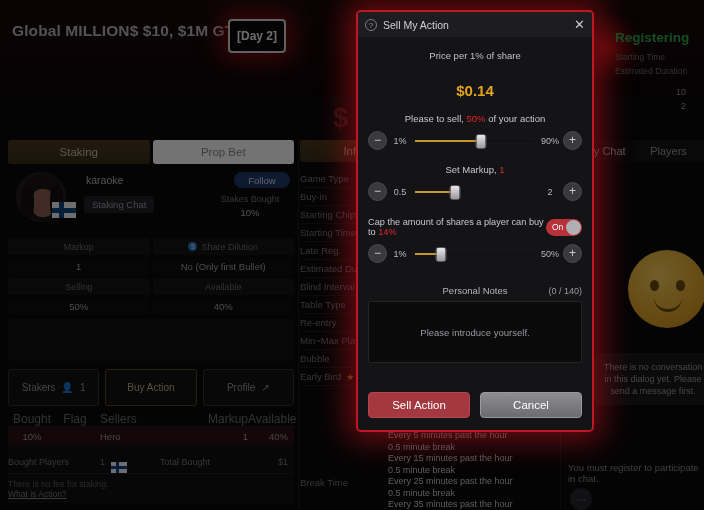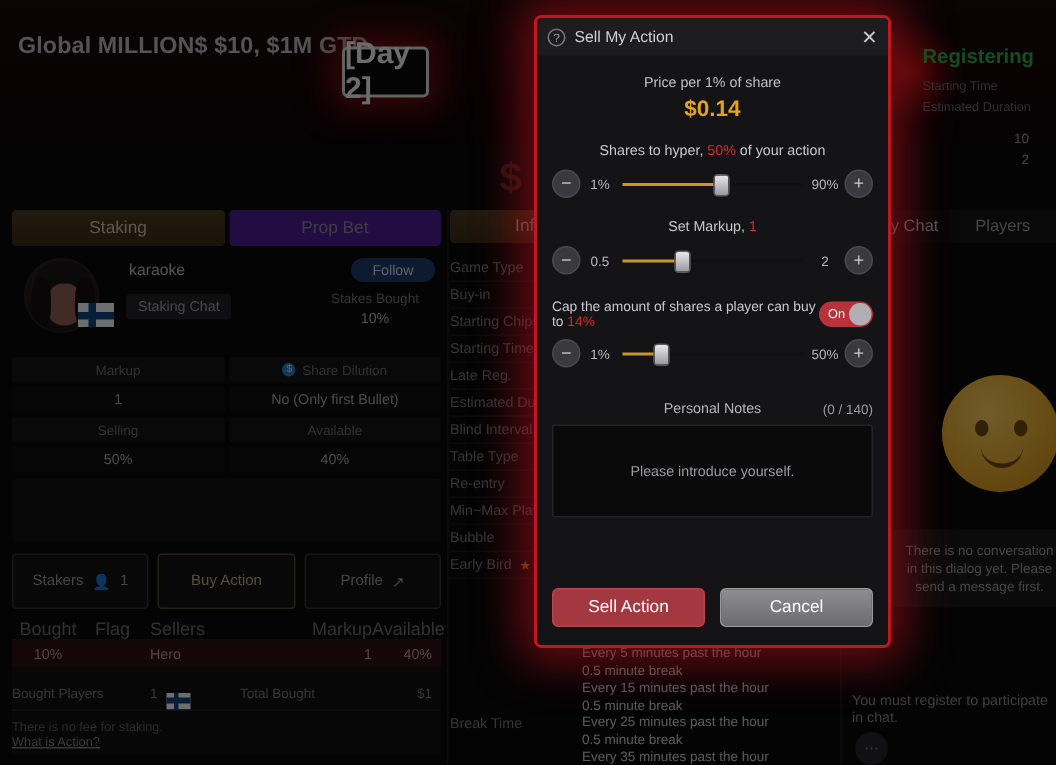--- a/index.html
+++ b/index.html
@@ -13,39 +13,39 @@
 
   
   .bg { position:absolute; inset:0; }
 
   
   .hdr { position:absolute; left:0; top:0; width:704px; height:96px;
          background:linear-gradient(180deg,#17090b 0%, #120608 60%, #0d0508 100%); }
   .hdr-title { position:absolute; left:12px; top:22px; font-size:15.5px; font-weight:bold;
                color:#b9b9bd; letter-spacing:.1px; white-space:nowrap; }
   .hdr-tags { position:absolute; left:12px; top:55px; font-size:9px; color:#3f6f9e; letter-spacing:.2px;}
-  .day-badge { position:absolute; left:228px; top:31px; width:58px; height:34px;
+  .day-badge { position:absolute; left:228px; top:19px; width:58px; height:34px;
                background:#0a0a0a; border:2px solid #d8d8d8; border-radius:4px;
                display:flex; align-items:center; justify-content:center;
-               color:#f0f0f0; font-size:20px; font-weight:bold;
+               color:#f0f0f0; font-size:12px; font-weight:bold;
                box-shadow:0 0 22px 8px rgba(200,20,20,.55); z-index:3;}
   .glow-blob { position:absolute; border-radius:50%; pointer-events:none; }
   .blob1 { left:574px; top:14px; width:68px; height:68px;
            background:radial-gradient(circle,rgba(190,20,20,.85) 0%,rgba(150,14,14,.35) 45%,rgba(0,0,0,0) 72%); }
   .reg-status { position:absolute; left:615px; top:30px; font-size:13.5px; color:#2faa4a; font-weight:bold; }
   .reg-sub { position:absolute; left:615px; top:50px; font-size:8.5px; color:#6a6a70; line-height:14px; }
   .hdr-nums { position:absolute; left:676px; top:85px; font-size:9px; color:#9a9aa0; text-align:right;
               line-height:14px; transform:translateX(0); }
   .dollar-ghost { position:absolute; left:333px; top:103px; font-size:27px; color:#5a2320; font-weight:bold; }
 
   
   .col-left { position:absolute; left:8px; top:140px; width:286px; height:365px; }
   .tabs2 { display:flex; gap:3px; }
   .tab2 { flex:1; height:24px; display:flex; align-items:center; justify-content:center;
-          font-size:11.5px; color:#8a8a90; border-radius:3px; background:#4c1d95; }
+          font-size:11.5px; color:#8a8a90; border-radius:3px; background:#ffffff; }
   .tab2.active { background:linear-gradient(180deg,#4b3a1d,#3b2d17); color:#cfc3a5; }
   .player-card { margin-top:6px; height:66px; position:relative; }
   .avatar { position:absolute; left:8px; top:2px; width:50px; height:50px; border-radius:50%;
             background:radial-gradient(circle at 50% 35%, #3a2a28 0%, #241a1a 60%, #120c0c 100%);
             border:1px solid #2a2024; overflow:hidden; }
   .avatar .hair { position:absolute; left:6px; top:1px; width:38px; height:30px; border-radius:50% 50% 40% 40%;
                   background:#1b1418; }
   .avatar .face { position:absolute; left:14px; top:16px; width:24px; height:28px; border-radius:45%;
                   background:#8e6352; }
   .avatar .hair2 { position:absolute; left:4px; top:12px; width:13px; height:34px; border-radius:40%;
@@ -140,21 +140,21 @@
            box-shadow:0 0 30px 9px rgba(190,18,26,.55); display:flex; flex-direction:column; }
   .m-head { height:25px; background:#1d1d20; border-radius:3px 3px 0 0;
             display:flex; align-items:center; padding:0 7px; flex:0 0 25px; }
   .q-icon { width:12px;height:12px;border-radius:50%;border:1px solid #7a7a80; color:#9a9aa0;
             font-size:8px; line-height:11px; text-align:center; margin-right:6px; }
   .m-title { font-size:10.5px; color:#d0d0d6; flex:1; }
   .m-close { font-size:13px; color:#c8c8ce; cursor:pointer; line-height:12px; }
   .m-body { flex:1; padding:10px 10px 0; display:flex; flex-direction:column; }
 
   .price-lbl { text-align:center; font-size:9.5px; color:#c0c0c6; margin-top:3px;}
-  .price-val { text-align:center; font-size:15px; color:#e3a31c; font-weight:bold; margin-top:3px; }
+  .price-val { text-align:center; font-size:15px; color:#e3a31c; font-weight:bold; margin-top:21px; }
   .adj-row { text-align:center; font-size:9.5px; color:#2f7fd0; margin-top:5px; }
   .i-icon { display:inline-block; width:11px;height:11px;border-radius:50%;background:#1f7ad6;
             color:#fff; font-size:8px; line-height:11px; text-align:center; vertical-align:-1px;
             font-style:italic; font-family:"Liberation Serif",serif; }
   .adj-num { color:#3d8fe0; margin-left:7px; }
 
   .slider-lbl { text-align:center; font-size:9.5px; color:#c8c8ce; margin-top:14px; }
   .slider-lbl .hl { color:#e0262e; }
   .srow { display:flex; align-items:center; margin-top:7px; }
   .circ { width:19px; height:19px; border-radius:50%; background:#3a3a3e;
@@ -359,21 +359,21 @@
       <div class="q-icon">?</div>
       <div class="m-title">Sell My Action</div>
       <div class="m-close">✕</div>
     </div>
 
     <div class="m-body">
       <div class="price-lbl">Price per 1% of share</div>
       <div class="price-val">$0.14</div>
 
       <div class="slider-lbl">
-        <span>Shares to hyper, </span><span class="hl">50%</span><span> of your action</span>
+        <span>Please to sell, </span><span class="hl">50%</span><span> of your action</span>
       </div>
       <div class="srow">
         <div class="circ">−</div>
         <div class="sminmax">1%</div>
         <div class="strack">
           <div class="bar"></div>
           <div class="fill" style="width:55%"></div>
           <div class="thumb" style="left:55%"></div>
         </div>
         <div class="sminmax">90%</div>

